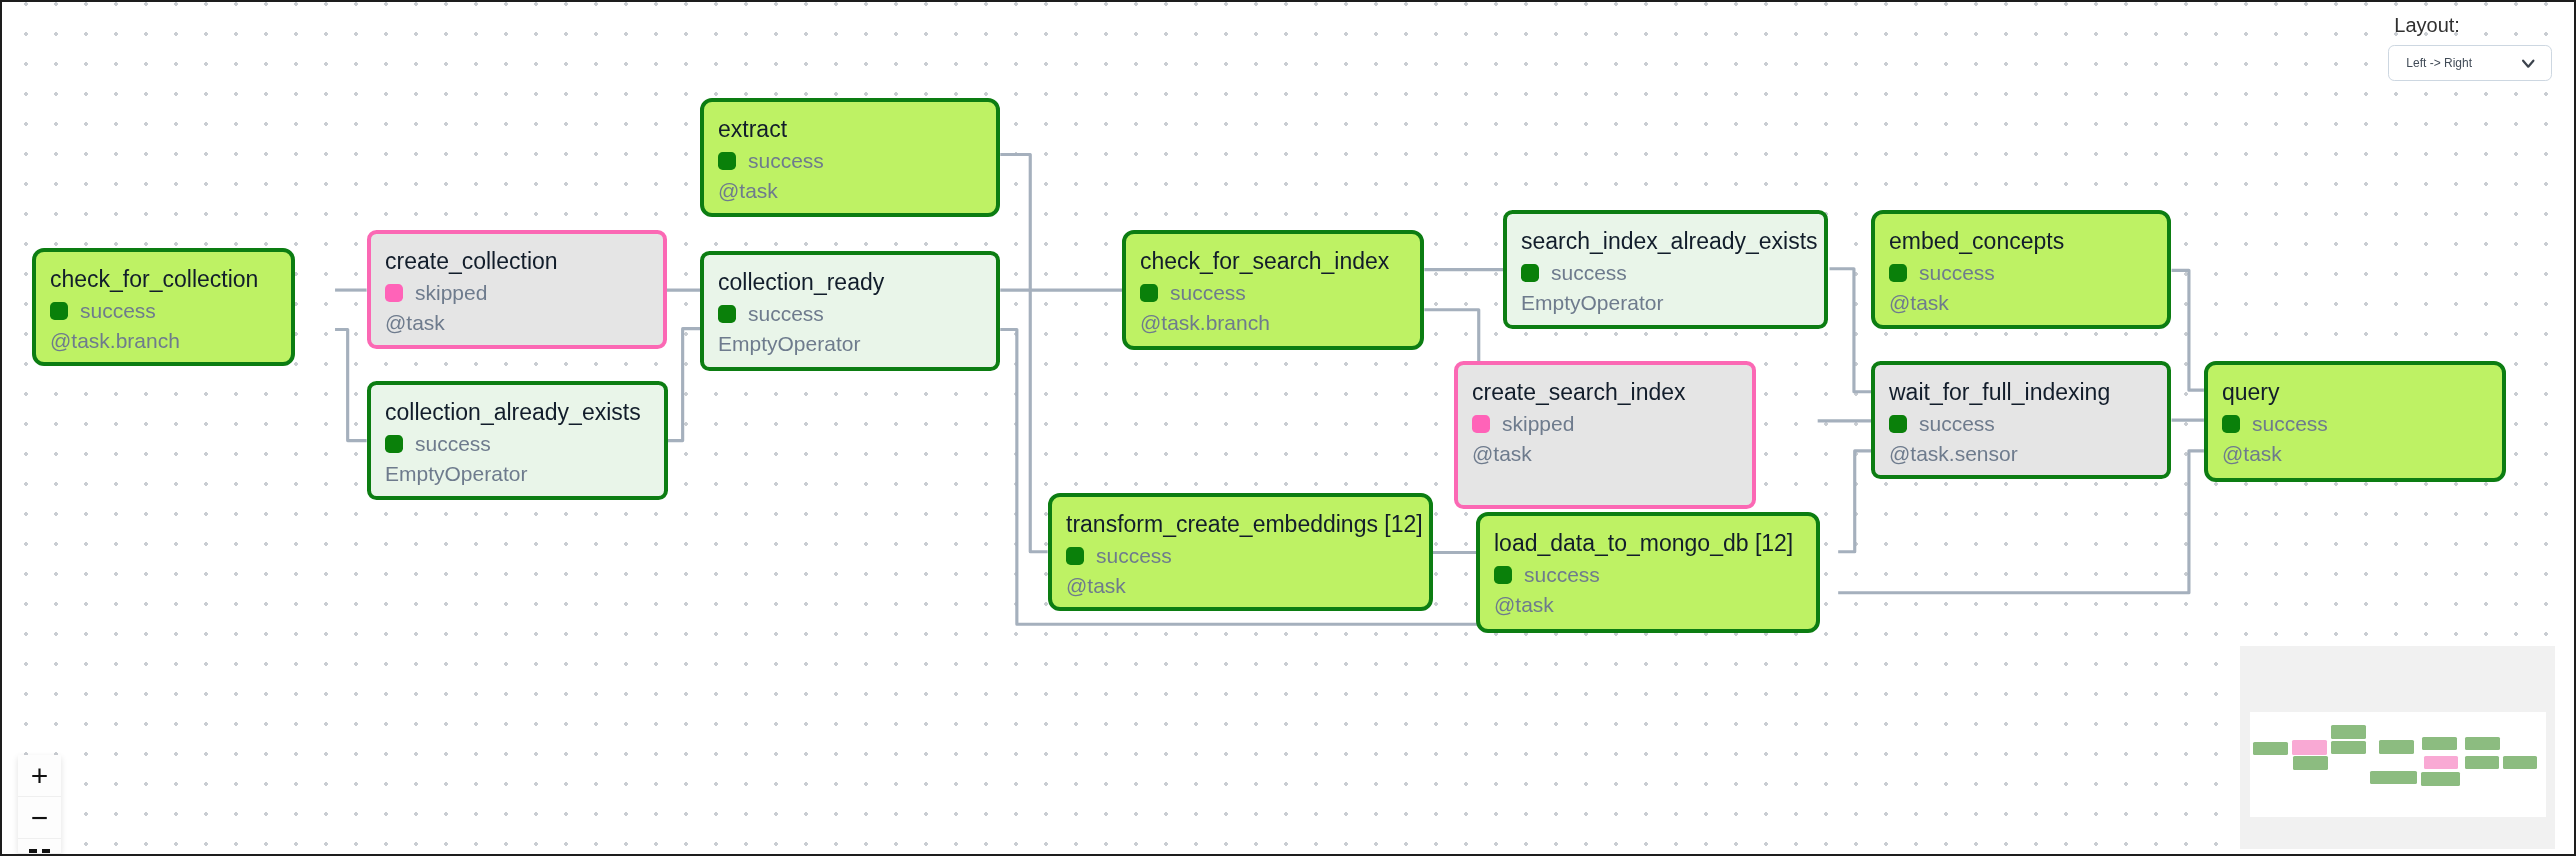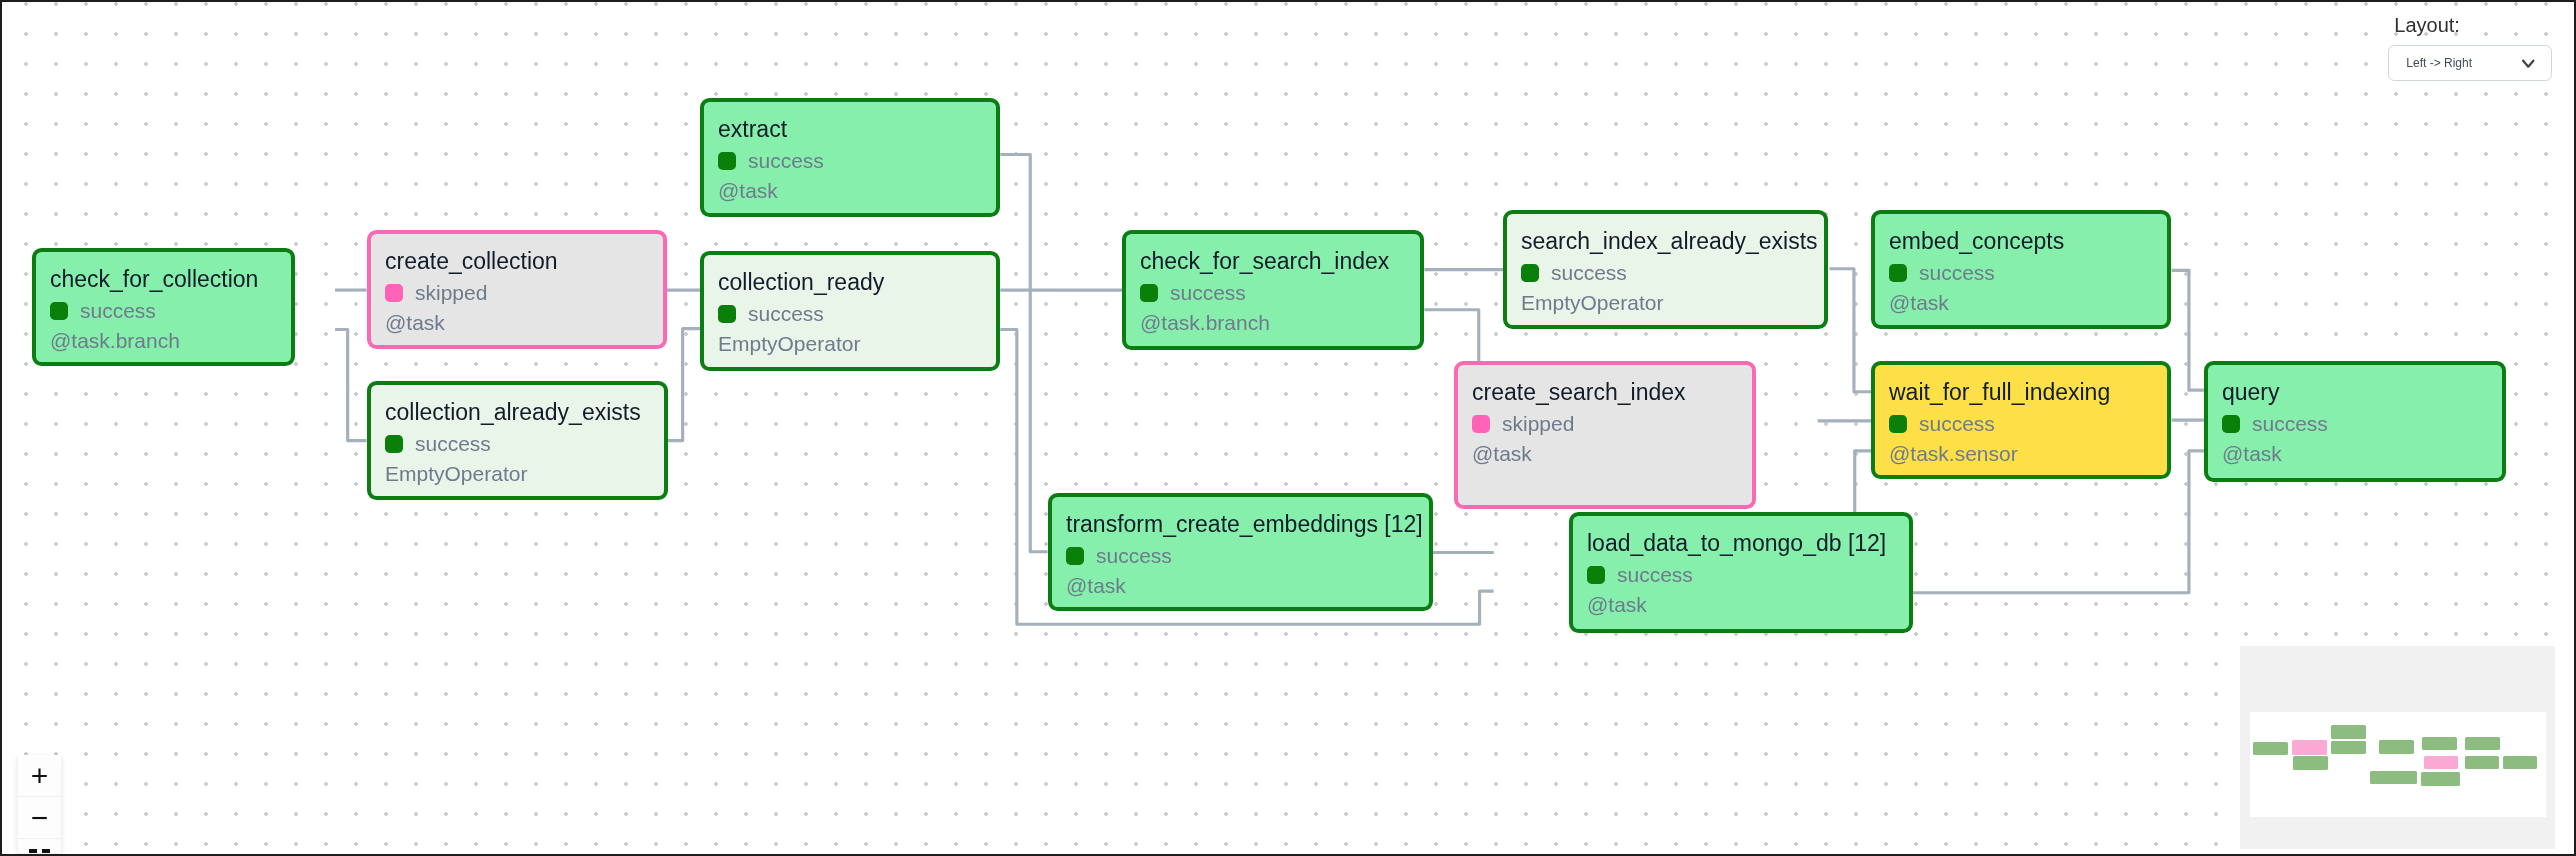--- a/index.html
+++ b/index.html
@@ -15,23 +15,23 @@
     background-position:11px 19px;
   }
   .frame{position:absolute;inset:0;border:2.4px solid #1d1d1d;pointer-events:none;z-index:60;}
   svg.edges{position:absolute;left:0;top:0;z-index:1;}
   svg.edges polyline{fill:none;stroke:#a5b0bd;stroke-width:4;stroke-linejoin:round;stroke-linecap:butt;}
   .node{
     position:absolute;box-sizing:border-box;z-index:5;
     border-radius:9.5px;border:4px solid #0c7d12;
     padding:12.6px 16px 0 14px;cursor:pointer;
   }
-  .node.peach{background:#86efac;border-color:#0c7d12;}
+  .node.peach{background:#bef264;border-color:#0c7d12;border-radius:12px;}
   .node.green{background:#e9f5e9;border-color:#0c7d12;}
-  .node.blue{background:#fde047;border-color:#0c7d12;}
+  .node.blue{background:#e5e5e5;border-color:#0c7d12;}
   .node.pink{background:#e5e5e5;border-color:#fb68b4;}
   .node .title{font-size:23px;color:#121d2b;line-height:28px;white-space:nowrap;}
   .node .status-row{display:flex;align-items:center;gap:12px;margin-top:4.7px;height:28px;}
   .node .status-square{width:18px;height:18px;border-radius:4.7px;flex:0 0 auto;}
   .status-square.success{background:#0a800a;}
   .status-square.skipped{background:#ff63b8;}
   .node .status-label{font-size:21px;color:#6e7b8d;}
   .node .operator{font-size:21px;color:#6e7b8d;line-height:27px;margin-top:1.6px;white-space:nowrap;}
   .layout-panel{position:absolute;top:14px;right:24px;z-index:20;text-align:left;}
   .layout-label{font-size:20px;color:#303固30;color:#303030;margin:0 0 8px 6.3px;}
@@ -169,21 +169,21 @@
       <div class="operator">@task.sensor</div>
     </div>
     <div class="node peach" style="left: 1048px; top: 493px; width: 385px; height: 118px;">
       <div class="title">transform_create_embeddings [12]</div>
       <div class="status-row">
         <span class="status-square success"></span>
         <span class="status-label">success</span>
       </div>
       <div class="operator">@task</div>
     </div>
-    <div class="node peach" style="left: 1569px; top: 512px; width: 344px; height: 121px;">
+    <div class="node peach" style="left: 1476px; top: 512px; width: 344px; height: 121px;">
       <div class="title">load_data_to_mongo_db [12]</div>
       <div class="status-row">
         <span class="status-square success"></span>
         <span class="status-label">success</span>
       </div>
       <div class="operator">@task</div>
     </div>
     <div class="node peach" style="left: 2204px; top: 361px; width: 302px; height: 121px;">
       <div class="title">query</div>
       <div class="status-row">

